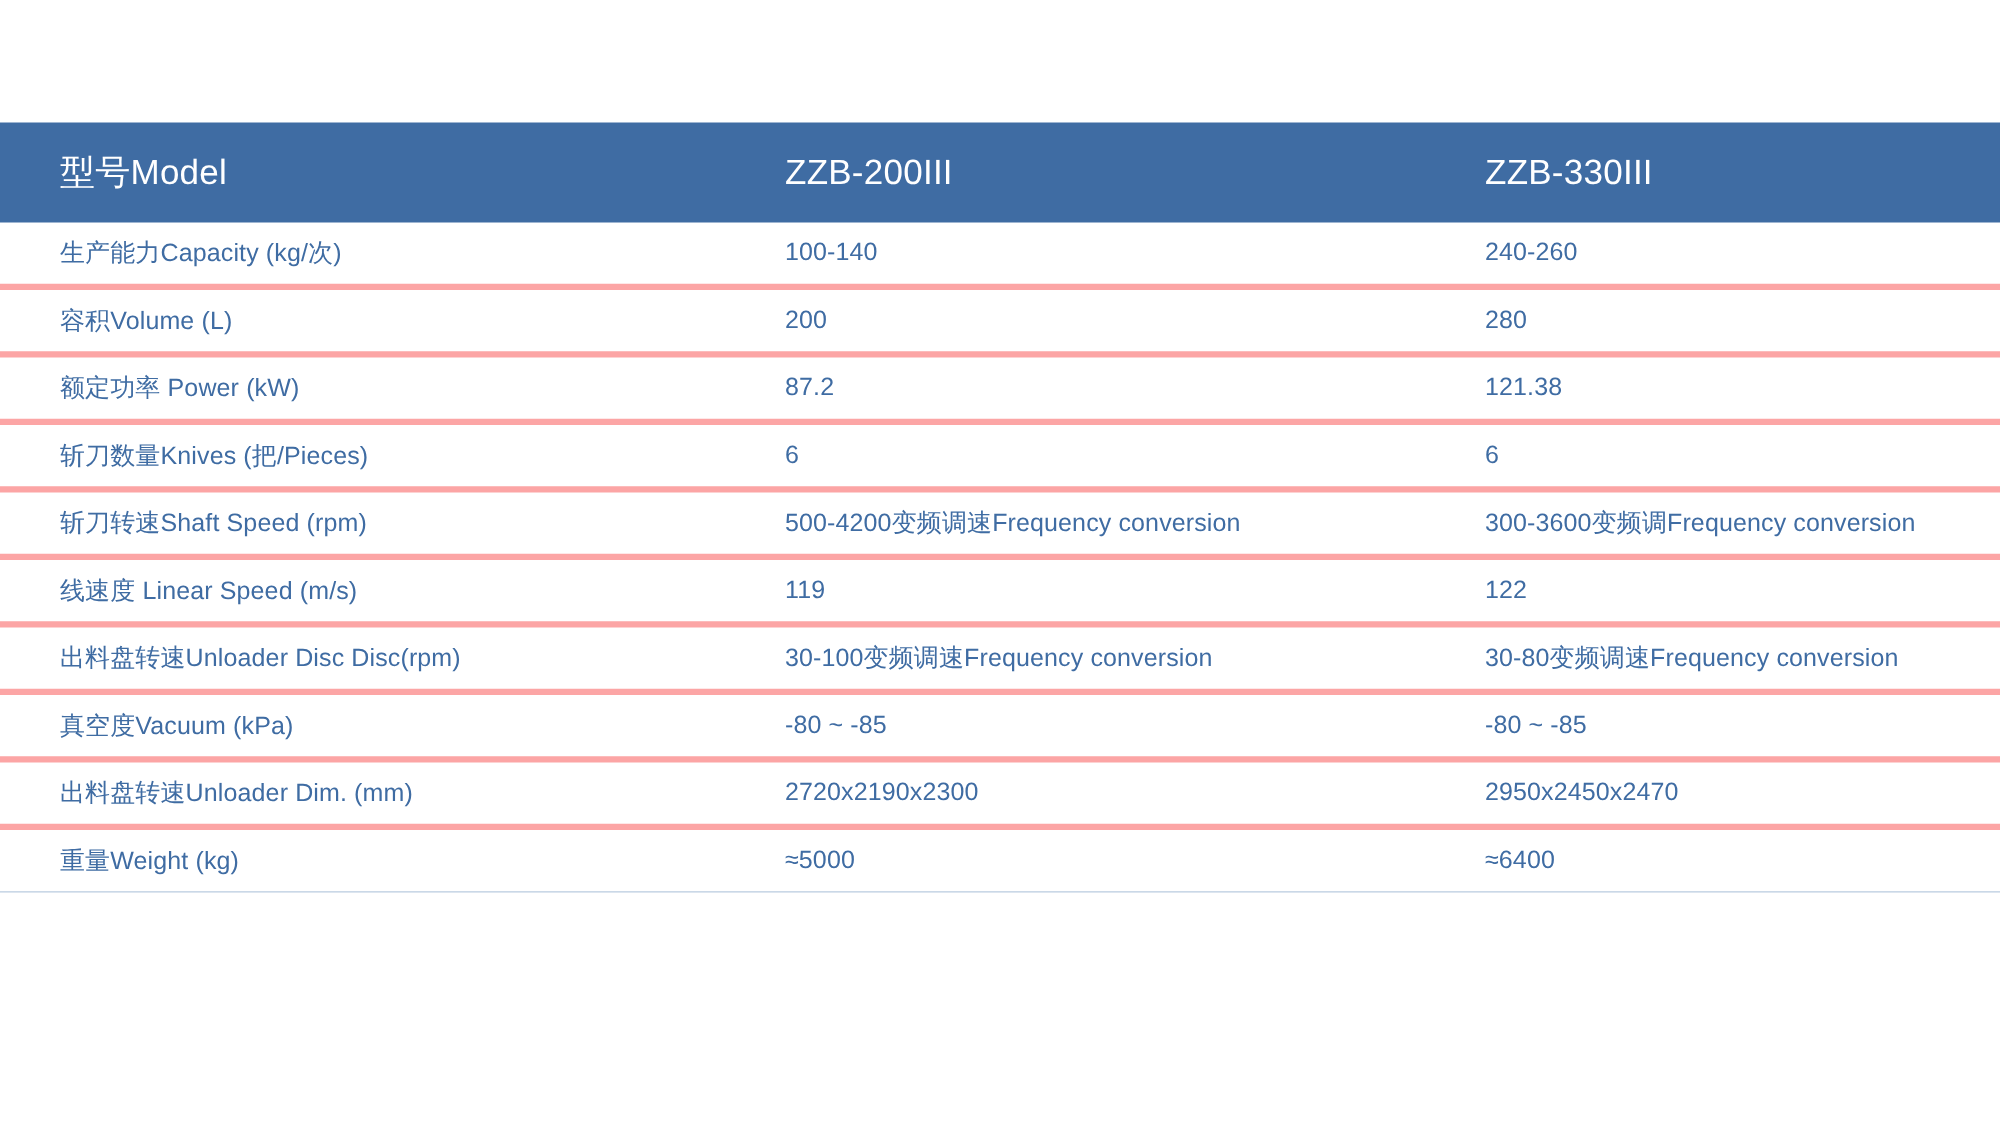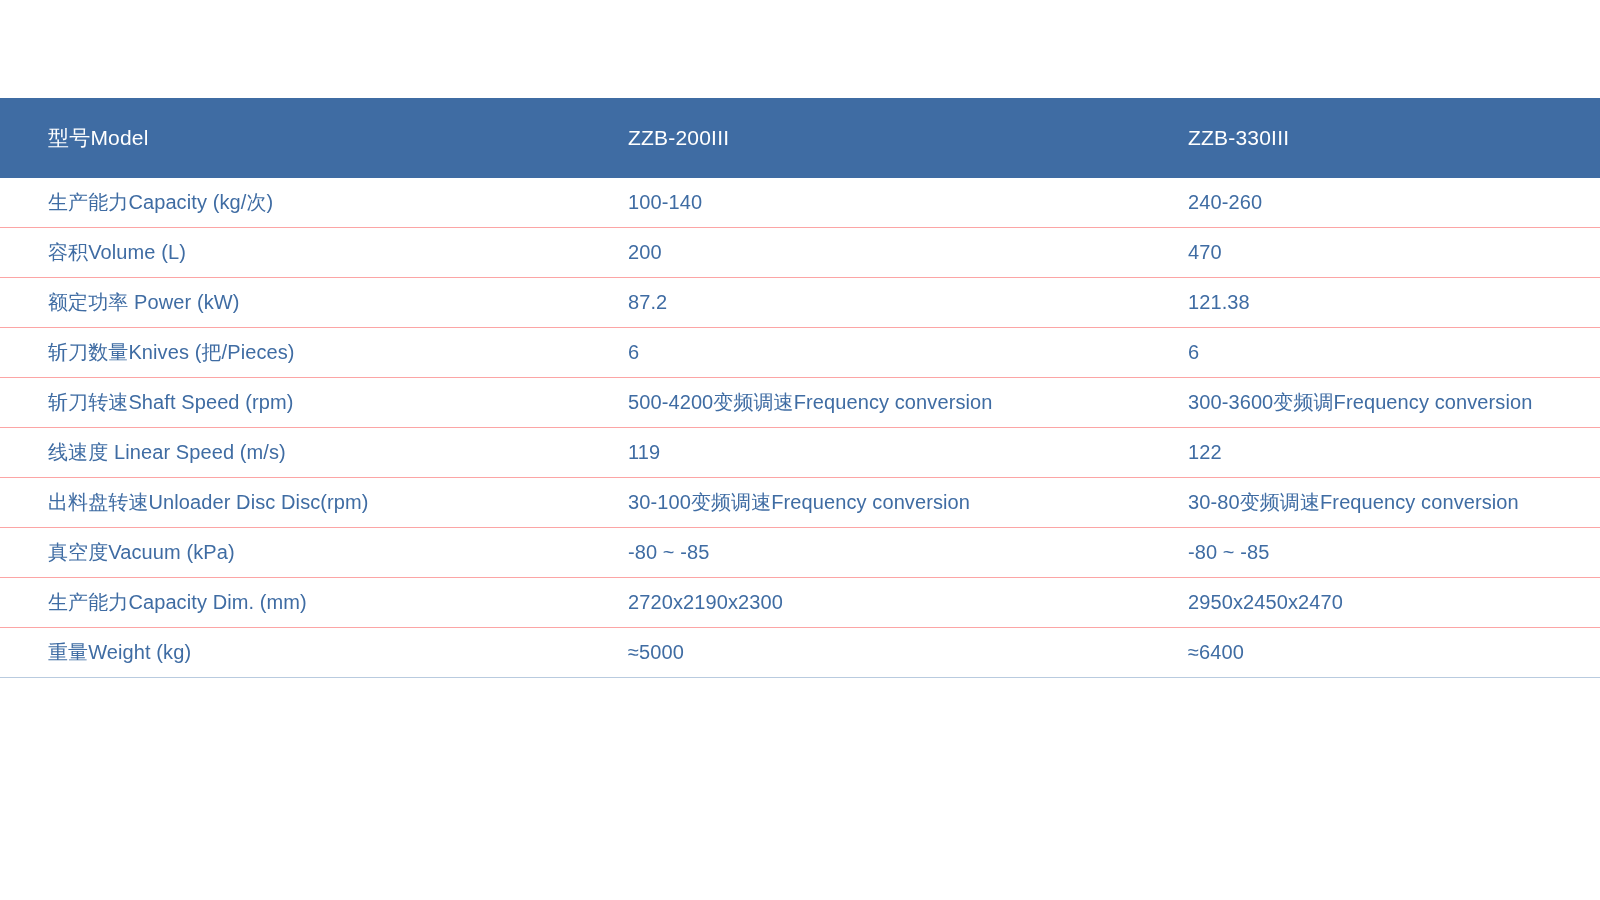--- a/index.html
+++ b/index.html
@@ -34,33 +34,33 @@
   table.spec-table col.c0 { width: 580px; }
   table.spec-table col.c1 { width: 560px; }
   table.spec-table col.c2 { width: 460px; }
 
   thead tr.header-row {
     background: #3f6ca3;
   }
   thead th {
     color: #ffffff;
     font-weight: 400;
-    font-size: 21px;
+    font-size: 28px;
     text-align: left;
     padding: 16px 0 16px 48px;
     height: 48px;
     letter-spacing: 0.2px;
   }
   tbody td {
     color: #3f6ca3;
     font-size: 20px;
     font-weight: 400;
     text-align: left;
     padding: 11px 0 11px 48px;
-    border-bottom: 1px solid #fca5a5;
+    border-bottom: 5px solid #fca5a5;
     letter-spacing: 0.1px;
     white-space: nowrap;
   }
   tbody tr:first-child td {
     border-top: none;
   }
   tbody tr td.label-cell {
     color: #3f6ca3;
   }
   tbody tr:last-child td {
@@ -87,21 +87,21 @@
       </thead>
       <tbody>
         <tr>
           <td class="label-cell">生产能力Capacity (kg/次)</td>
           <td>100-140</td>
           <td>240-260</td>
         </tr>
         <tr>
           <td class="label-cell">容积Volume (L)</td>
           <td>200</td>
-          <td>470</td>
+          <td>280</td>
         </tr>
         <tr>
           <td class="label-cell">额定功率 Power (kW)</td>
           <td>87.2</td>
           <td>121.38</td>
         </tr>
         <tr>
           <td class="label-cell">斩刀数量Knives (把/Pieces)</td>
           <td>6</td>
           <td>6</td>
@@ -120,21 +120,21 @@
           <td class="label-cell">出料盘转速Unloader Disc Disc(rpm)</td>
           <td>30-100变频调速Frequency conversion</td>
           <td>30-80变频调速Frequency conversion</td>
         </tr>
         <tr>
           <td class="label-cell">真空度Vacuum (kPa)</td>
           <td>-80 ~ -85</td>
           <td>-80 ~ -85</td>
         </tr>
         <tr>
-          <td class="label-cell">生产能力Capacity Dim. (mm)</td>
+          <td class="label-cell">出料盘转速Unloader Dim. (mm)</td>
           <td>2720x2190x2300</td>
           <td>2950x2450x2470</td>
         </tr>
         <tr>
           <td class="label-cell">重量Weight (kg)</td>
           <td>≈5000</td>
           <td>≈6400</td>
         </tr>
       </tbody>
     </table>

